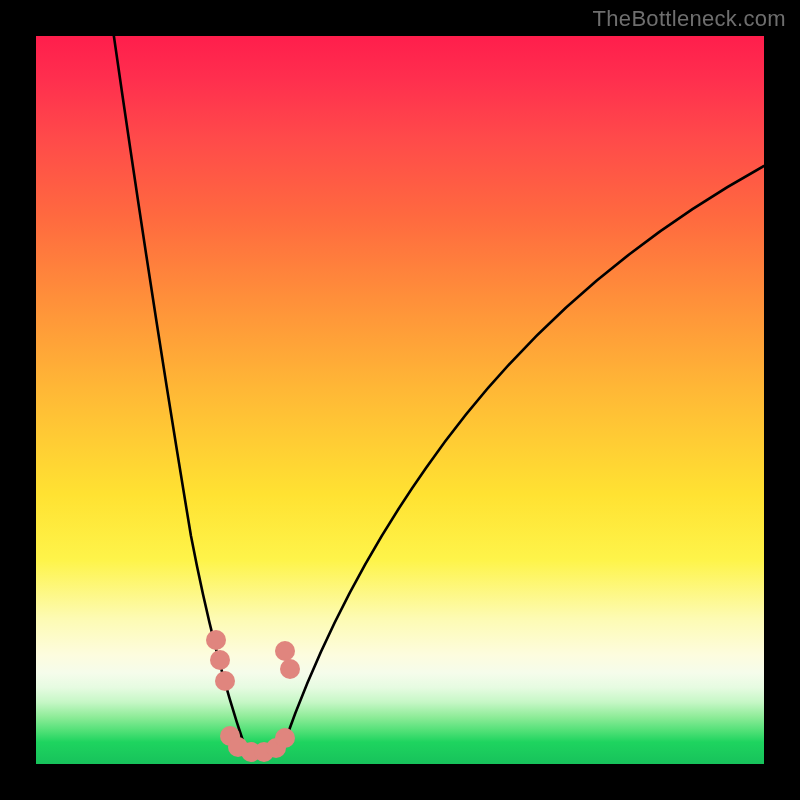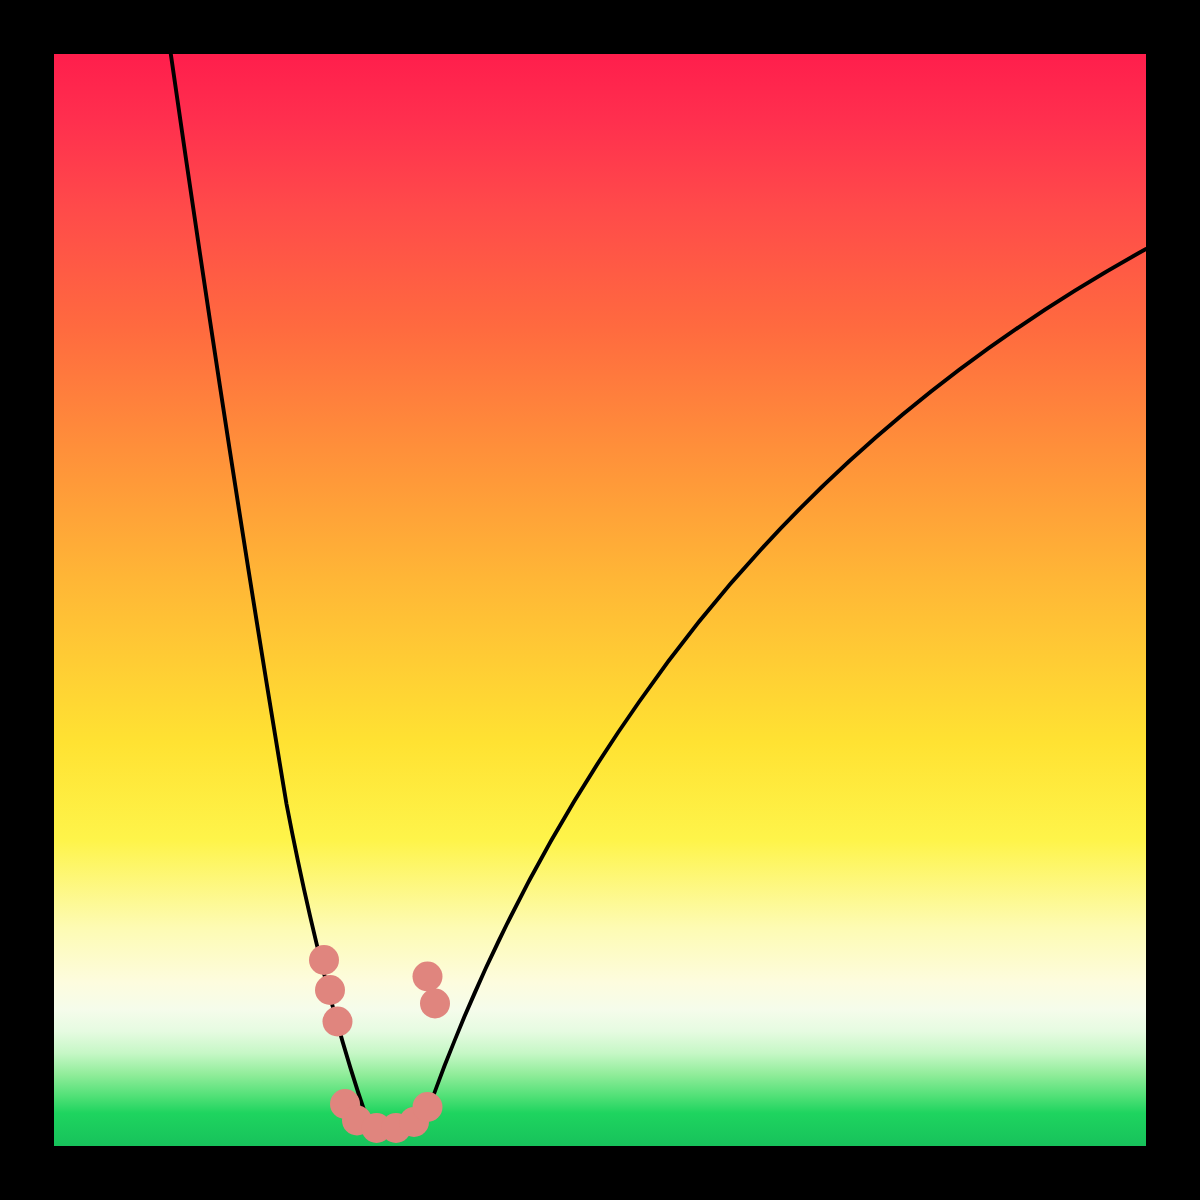--- a/index.html
+++ b/index.html
@@ -80,20 +80,21 @@
     background: #e0857e;
     transform: translate(-50%, -50%);
     z-index: 20;
   }
 </style>
 </head>
 <body>
 
 <div class="frame">
 
+  <div class="watermark">TheBottleneck.com</div>
 
   <div class="plot-area">
     <div class="gradient"></div>
 
     <svg class="curve" viewBox="0 0 728 728" preserveAspectRatio="none">
       <path d="M 75 -20
                Q 115 260 155 500
                Q 178 620 208 708" fill="none" stroke="#000" stroke-width="2.6" stroke-linecap="round"></path>
       <path d="M 248 708
                Q 300 560 390 432

